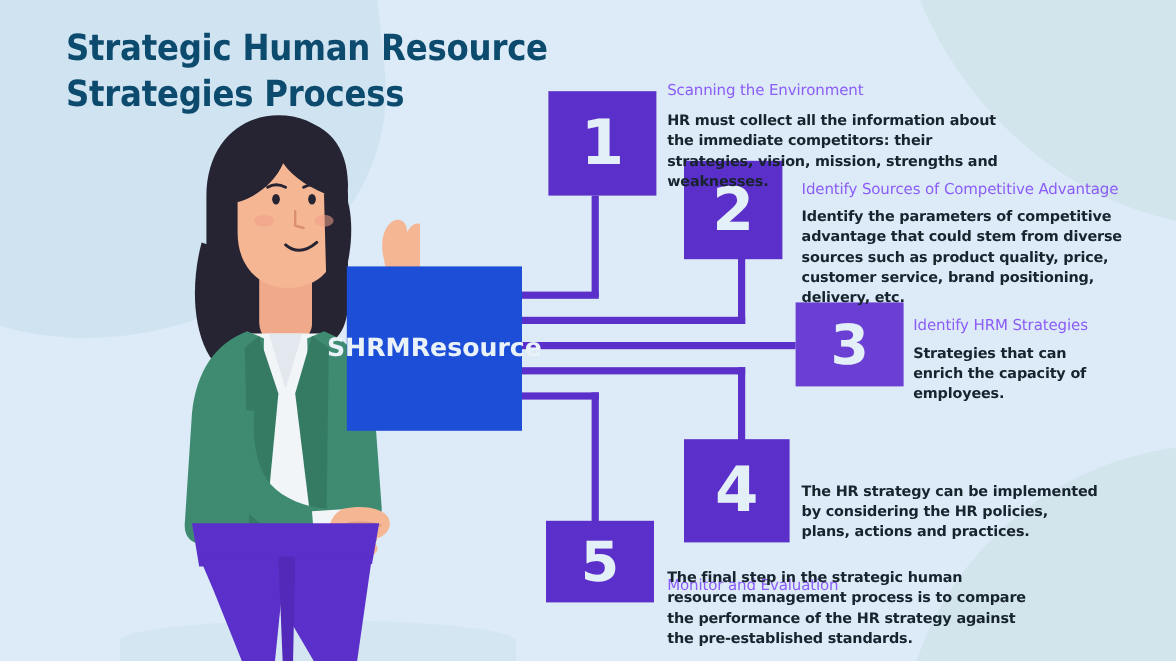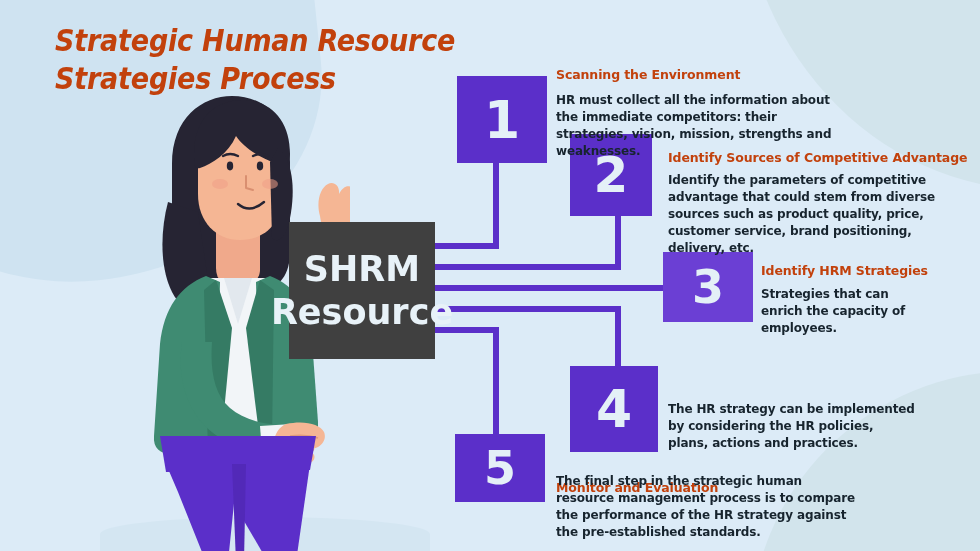--- a/index.html
+++ b/index.html
@@ -31,39 +31,38 @@
     border-radius:88% 0 0 0;
   }
   .floor{
     position:absolute;left:100px;bottom:0;width:330px;height:34px;
     background:#d4e6f2;border-radius:50% 50% 0 0;
   }
 
   
   .title{
     position:absolute;left:55px;top:22px;width:430px;
-    color:#c2410c;
+    color:#0c4a6e;
     font-weight:bold;
     font-size:30px;
     line-height:1.28;
     letter-spacing:-0.2px;
     font-family:"DejaVu Sans",sans-serif;
     font-stretch:condensed;
-    font-style:italic;
   }
   .title .l2{display:block;}
 
   
   .shrm-box{
     position:absolute;left:289px;top:222px;width:146px;height:137px;
-    background:#404040;
-    display:flex;flex-direction:column;align-items:center;justify-content:center;
+    background:#1d4ed8;
+    display:flex;align-items:center;justify-content:center;
     color:#e8f2f8;
     font-weight:bold;
-    font-size:35px;
+    font-size:21px;
     line-height:1.22;
     text-align:center;
     font-family:"DejaVu Sans",sans-serif;
   }
 
   
   .conn{position:absolute;background:#5b2fc9;}
 
   
   .numbox{
@@ -71,22 +70,22 @@
     display:flex;align-items:center;justify-content:center;
     color:#e4f0f7;
     font-weight:bold;
     font-family:"DejaVu Sans",sans-serif;
     line-height:1;
   }
 
   
   .step-head{
     position:absolute;
-    color:#c2410c;
-    font-weight:bold;
+    color:#8b5cf6;
+    font-weight:normal;
     font-size:12.5px;
     font-family:"DejaVu Sans",sans-serif;
     letter-spacing:-0.1px;
     white-space:nowrap;
   }
   .step-body{
     position:absolute;
     color:#17242e;
     font-weight:bold;
     font-size:12px;

